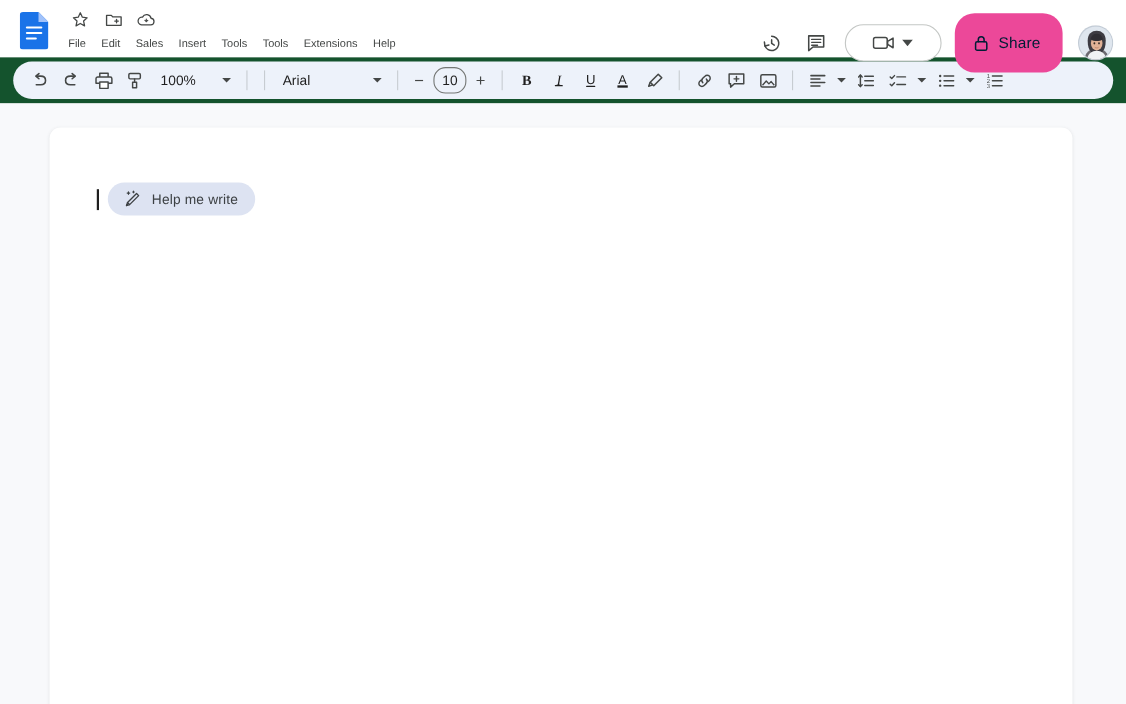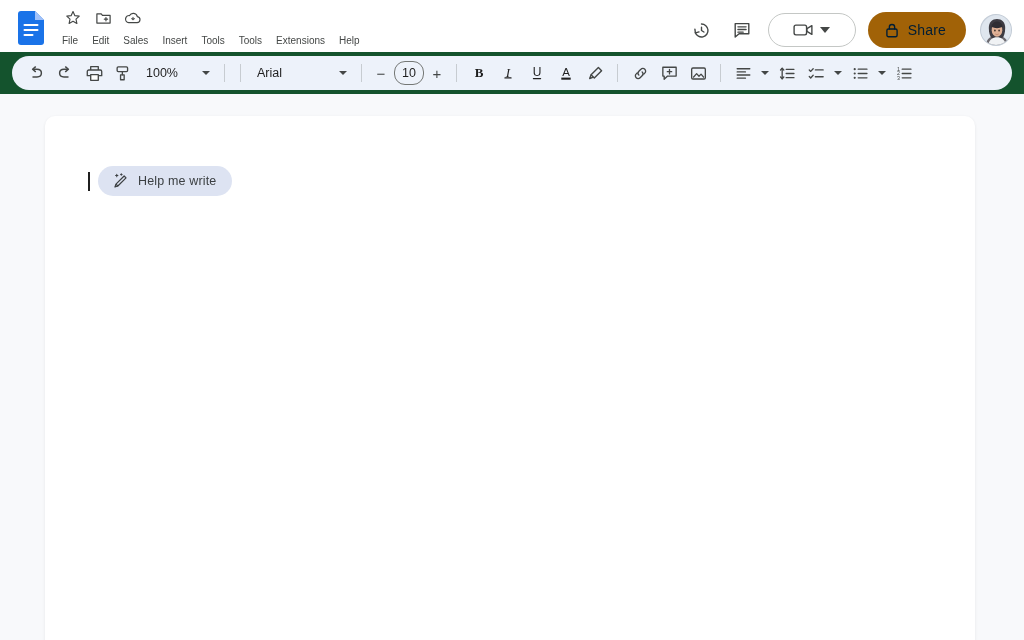--- a/index.html
+++ b/index.html
@@ -109,22 +109,22 @@
     display: flex;
     align-items: center;
     justify-content: center;
     gap: 5px;
     padding: 0 12px;
     margin: 0 4px;
     cursor: pointer;
     background: #fff;
   }
   .share-btn {
-    height: 36px;
-    background: #a16207;
+    height: 54px;
+    background: #ec4899;
     border-radius: 18px;
     display: flex;
     align-items: center;
     gap: 8px;
     padding: 0 20px 0 16px;
     margin-left: 4px;
     cursor: pointer;
   }
   .share-label {
     font-size: 14px;

